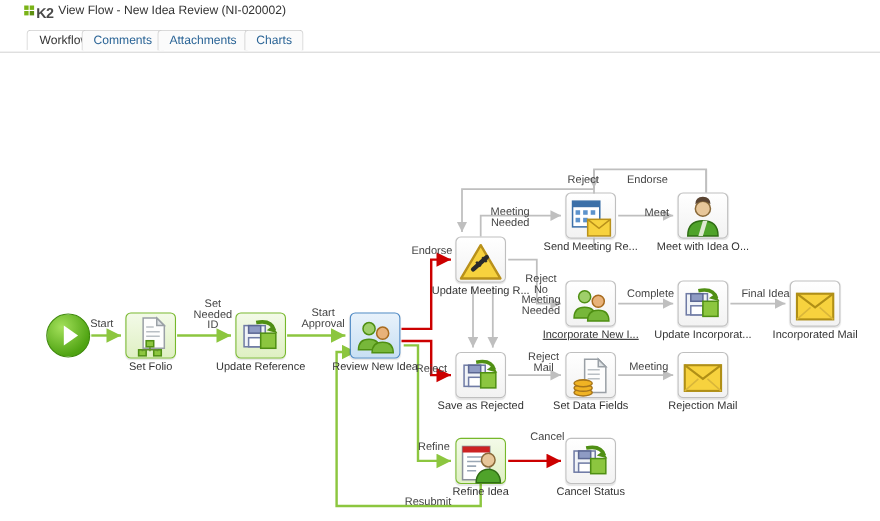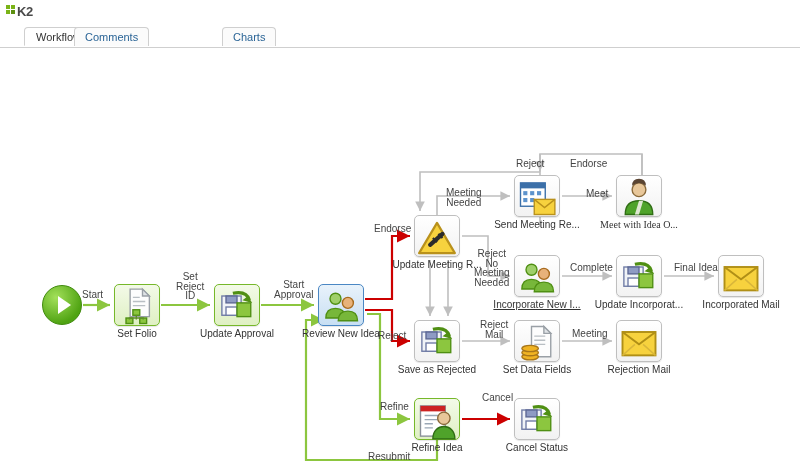--- a/index.html
+++ b/index.html
@@ -5,21 +5,21 @@
   html,body{margin:0;padding:0;}
   body{
     width:800px;height:474px;
     background:#ffffff;
     font-family:"Liberation Sans", sans-serif;
     overflow:hidden;
     position:relative;
   }
   
   .header{
-    position:absolute;left:0;top:0;width:760px;height:24px;
+    position:absolute;left:16px;top:0;width:760px;height:24px;
   }
   .logo{
     position:absolute;left:6px;top:5px;width:22px;height:14px;
   }
   .logo .sq{position:absolute;width:4px;height:4px;background:#7ab317;}
   .logo .sq.s1{left:0px;top:0px;}
   .logo .sq.s2{left:5px;top:0px;}
   .logo .sq.s3{left:0px;top:5px;}
   .logo .sq.s4{left:5px;top:5px;background:#5d9010;}
   .logo .k2{
@@ -83,25 +83,27 @@
 <body>
 
 <div class="header">
   <div class="logo">
     <span class="sq s1"></span>
       <span class="sq s2"></span>
     <span class="sq s3"></span>
       <span class="sq s4"></span>
     <span class="k2">K2</span>
   </div>
+  <div class="title">View Flow - New Idea Review (NI-020002)</div>
 </div>
 
 <div class="tabbar" id="tabbar">
     <div class="tab active" style="left: 24px; padding-left: 11px;">Workflow</div>
     <div class="tab" style="left: 74px;">Comments</div>
+    <div class="tab" style="left: 143px;">Attachments</div>
     <div class="tab" style="left: 222px;">Charts</div>
   </div>
 
 <div class="canvas">
   <svg class="wires" viewBox="0 0 800 426">
     <defs>
       <marker id="ag" markerWidth="7" markerHeight="7" refX="6" refY="3" orient="auto">
         <path d="M0,0 L6,3 L0,6 z" fill="#8cc63f"></path>
       </marker>
       <marker id="ar" markerWidth="7" markerHeight="7" refX="6" refY="3" orient="auto">
@@ -169,21 +171,21 @@
       <div class="node done" style="left: 214px; top: 236px;">
         <span class="ic"><svg viewBox="0 0 32 32">
             <rect x="5" y="8" width="14" height="14" fill="#f0f3f7" stroke="#6f7ba5"></rect>
             <rect x="8" y="8" width="8" height="5" fill="#8e9bc4" stroke="#5c6894"></rect>
             <rect x="8" y="16" width="8" height="6" fill="#ffffff" stroke="#6f7ba5"></rect>
             <rect x="16" y="13" width="10" height="10" fill="#8cc63f" stroke="#4f8f13"></rect>
             <path d="M13 6q10-2 12 5" fill="none" stroke="#4f8f13" stroke-width="2.4"></path>
             <path d="M27 13l-3-5 -4 3z" fill="#4f8f13"></path>
           </svg></span>
       </div>
-      <div class="nlabel" style="left: 189px; top: 280px;">Update Approval</div>
+      <div class="nlabel" style="left: 189px; top: 280px;">Update Reference</div>
       <div class="node active" style="left: 318px; top: 236px;">
         <span class="ic"><svg viewBox="0 0 32 32">
             <circle cx="12" cy="10" r="4" fill="#9fcf6a" stroke="#4f8f13"></circle>
             <path d="M5 24c0-5 3-7 7-7s7 2 7 7z" fill="#77b73a" stroke="#4f8f13"></path>
             <circle cx="21" cy="13" r="4" fill="#e8b27a" stroke="#a86b1f"></circle>
             <path d="M14 26c0-5 3-7 7-7s7 2 7 7z" fill="#77b73a" stroke="#4f8f13"></path>
           </svg></span>
       </div>
       <div class="nlabel" style="left: 293px; top: 280px;">Review New Idea</div>
       <div class="node" style="left: 414px; top: 167px;">
@@ -211,21 +213,21 @@
       </div>
       <div class="nlabel" style="left: 489px; top: 171px;">Send Meeting Re...</div>
       <div class="node" style="left: 616px; top: 127px;">
         <span class="ic"><svg viewBox="0 0 32 32">
             <circle cx="16" cy="10" r="5" fill="#e8c79a" stroke="#8a6a3a"></circle>
             <path d="M11 7q5-4 10 0 0-5-5-5t-5 5z" fill="#5a4432"></path>
             <path d="M6 28c0-7 4-10 10-10s10 3 10 10z" fill="#4fa32a" stroke="#2f6d14"></path>
             <path d="M16 18l-3 10 3 0 3-10z" fill="#dfe8d2"></path>
           </svg></span>
       </div>
-      <div class="nlabel" style="left: 591px; top: 171px; font-family: Liberation Serif, serif;">Meet with Idea O...</div>
+      <div class="nlabel" style="left: 591px; top: 171px;">Meet with Idea O...</div>
       <div class="node" style="left: 514px; top: 207px;">
         <span class="ic"><svg viewBox="0 0 32 32">
             <circle cx="12" cy="10" r="4" fill="#9fcf6a" stroke="#4f8f13"></circle>
             <path d="M5 24c0-5 3-7 7-7s7 2 7 7z" fill="#77b73a" stroke="#4f8f13"></path>
             <circle cx="21" cy="13" r="4" fill="#e8b27a" stroke="#a86b1f"></circle>
             <path d="M14 26c0-5 3-7 7-7s7 2 7 7z" fill="#77b73a" stroke="#4f8f13"></path>
           </svg></span>
       </div>
       <div class="nlabel" style="left: 489px; top: 251px; text-decoration: underline;">Incorporate New I...</div>
       <div class="node" style="left: 616px; top: 207px;">
@@ -301,21 +303,21 @@
             <rect x="16" y="13" width="10" height="10" fill="#8cc63f" stroke="#4f8f13"></rect>
             <path d="M13 6q10-2 12 5" fill="none" stroke="#4f8f13" stroke-width="2.4"></path>
             <path d="M27 13l-3-5 -4 3z" fill="#4f8f13"></path>
           </svg></span>
       </div>
       <div class="nlabel" style="left: 489px; top: 394px;">Cancel Status</div>
     </div>
   <div id="wlabels">
       <div class="wlabel" style="left: 82px; top: 242px;">Start</div>
       <div class="wlabel" style="left: 176px; top: 224px;">Set
-Reject
+Needed
 ID</div>
       <div class="wlabel" style="left: 274px; top: 232px;">Start
 Approval</div>
       <div class="wlabel" style="left: 374px; top: 176px;">Endorse</div>
       <div class="wlabel" style="left: 378px; top: 283px;">Reject</div>
       <div class="wlabel" style="left: 380px; top: 354px;">Refine</div>
       <div class="wlabel" style="left: 446px; top: 140px;">Meeting
 Needed</div>
       <div class="wlabel" style="left: 474px; top: 201px;">Reject
 No

